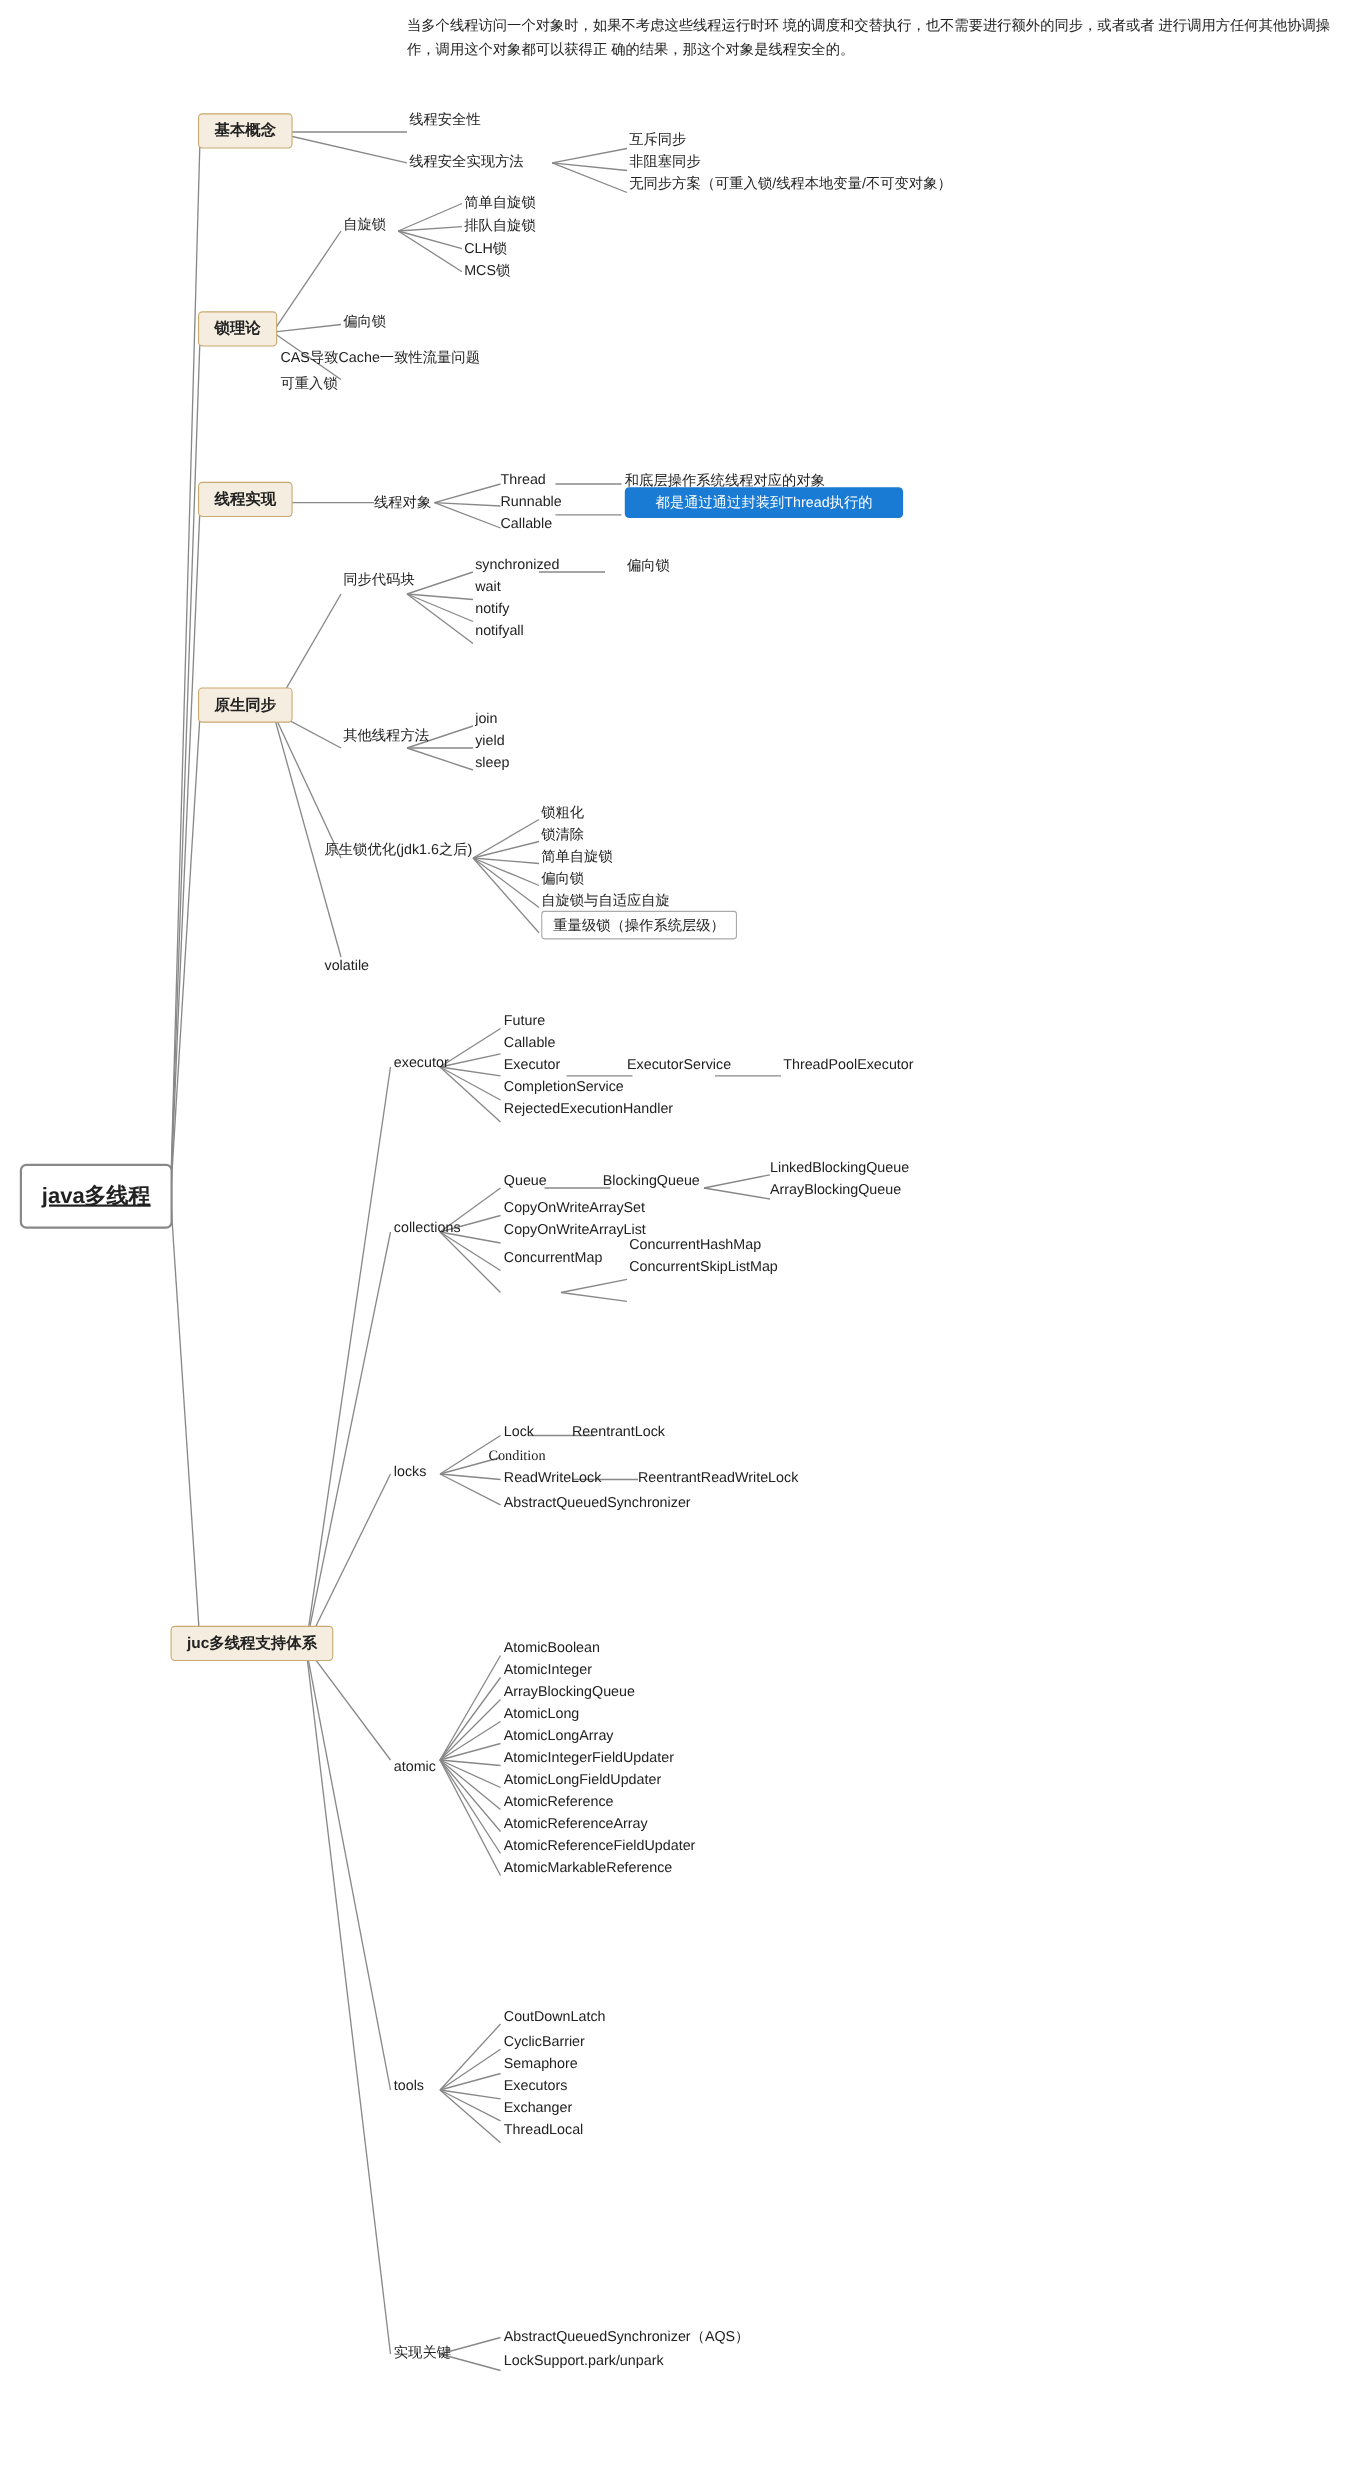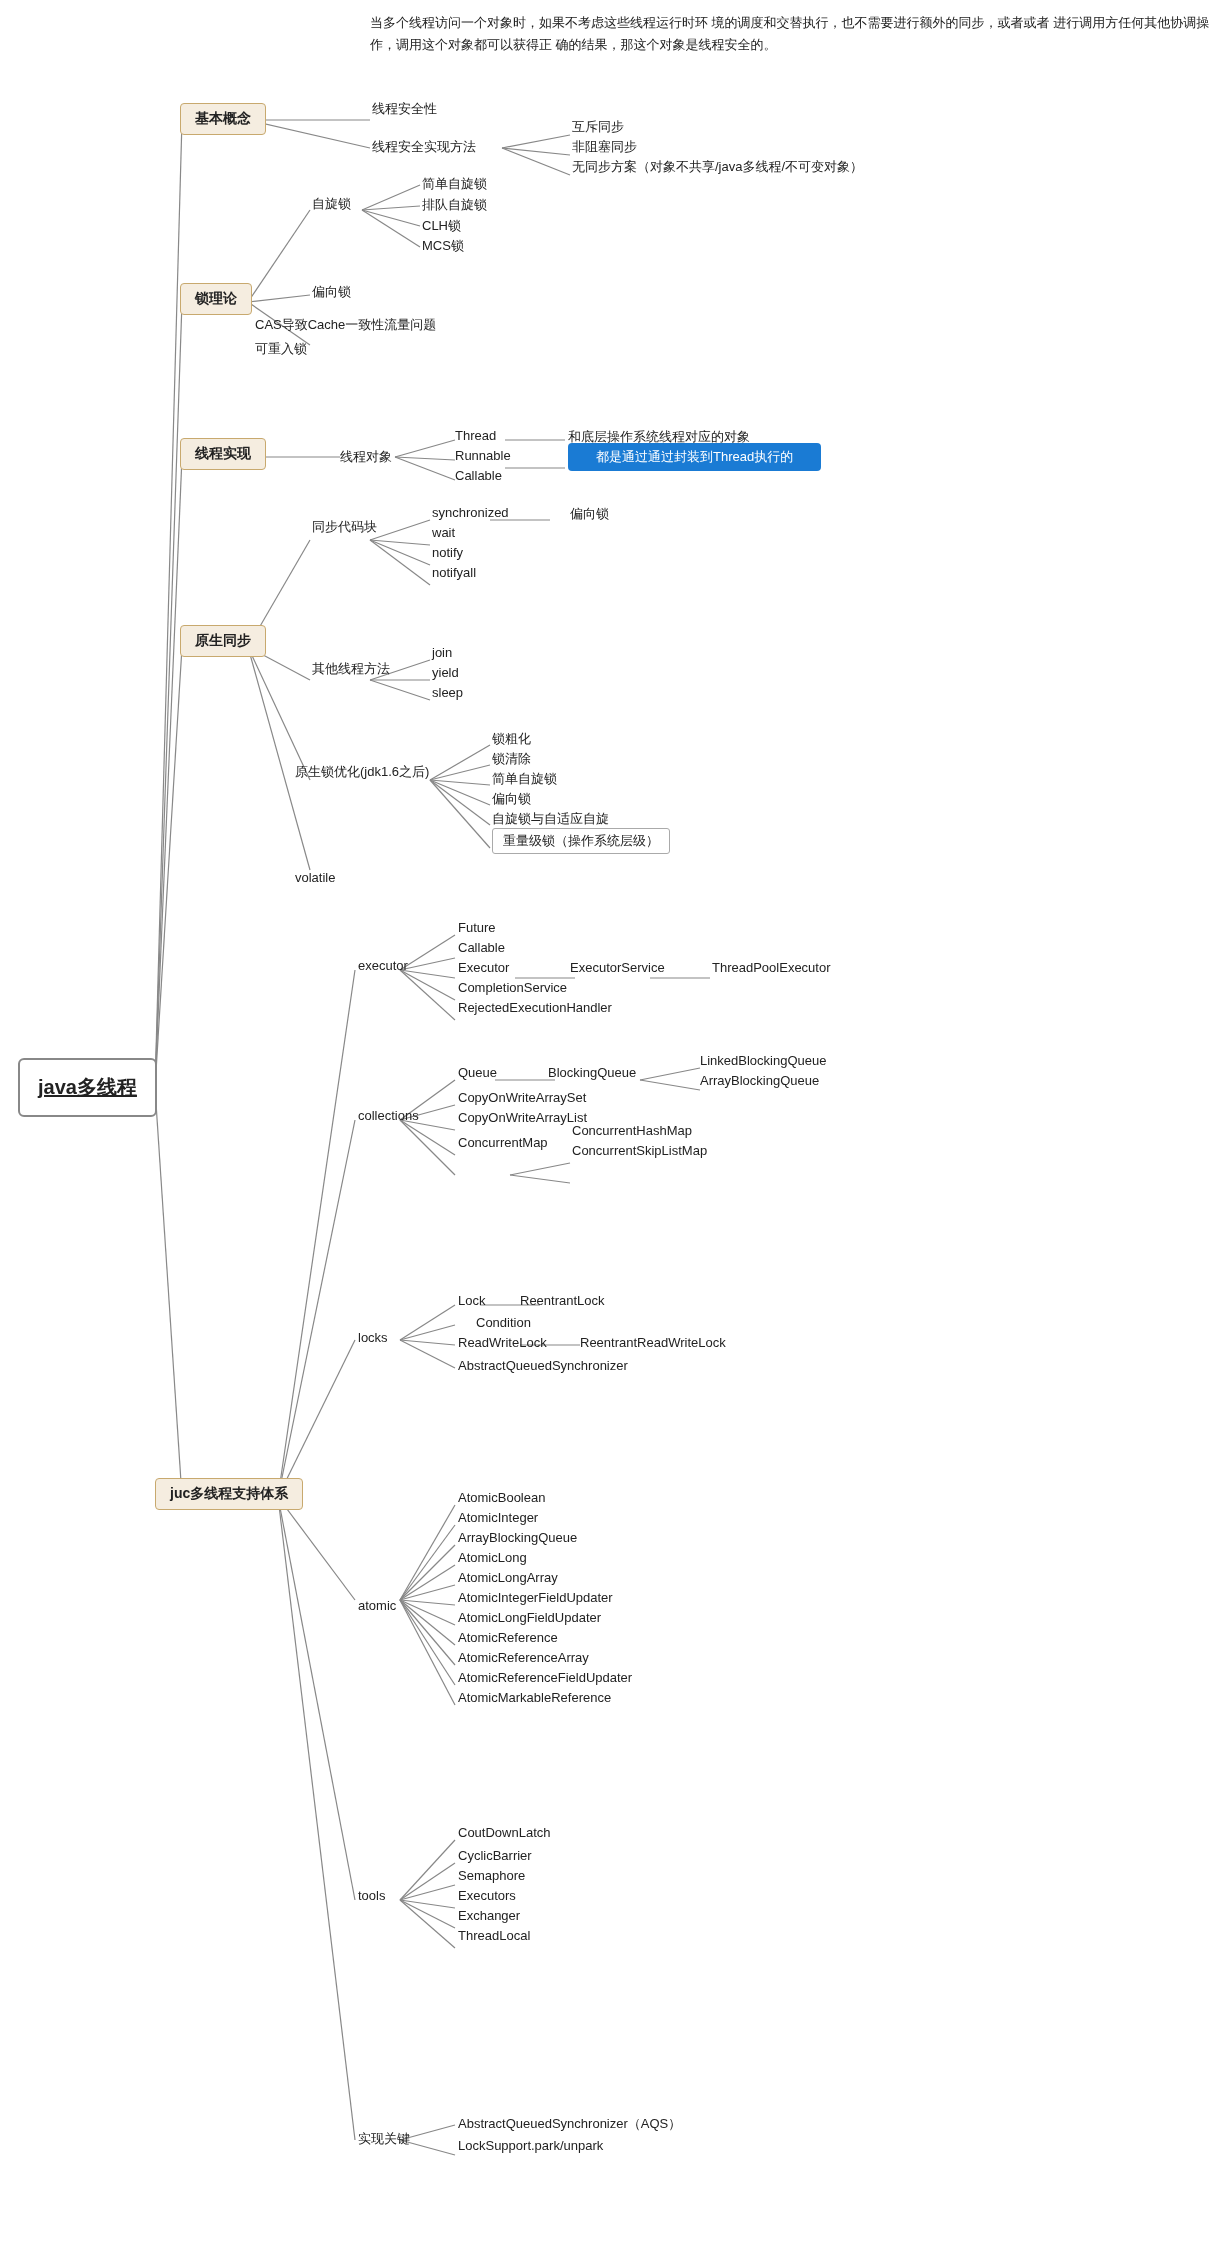--- a/index.html
+++ b/index.html
@@ -251,21 +251,21 @@
 
   <div class="cat-node" style="left:180px; top:103px;">基本概念</div>
 
   <div class="text-node" style="left:372px; top:100px;">线程安全性</div>
   <div class="text-node" style="left:372px; top:138px;">线程安全实现方法</div>
 
   <div class="text-node" style="left:572px; top:118px;">互斥同步</div>
 
   <div class="text-node" style="left:572px; top:138px;">非阻塞同步</div>
 
-  <div class="text-node" style="left:572px; top:158px;">无同步方案（对象不共享/java多线程/不可变对象）</div>
+  <div class="text-node" style="left:572px; top:158px;">无同步方案（可重入锁/线程本地变量/不可变对象）</div>
 
   <div class="cat-node" style="left:180px; top:283px;">锁理论</div>
 
   <div class="text-node" style="left:312px; top:195px;">自旋锁</div>
 
   <div class="text-node" style="left:422px; top:175px;">简单自旋锁</div>
   <div class="text-node" style="left:422px; top:196px;">排队自旋锁</div>
   <div class="text-node" style="left:422px; top:217px;">CLH锁</div>
   <div class="text-node" style="left:422px; top:237px;">MCS锁</div>
 
@@ -329,21 +329,21 @@
   <div class="text-node" style="left:700px; top:1073px;">ArrayBlockingQueue</div>
   <div class="text-node" style="left:458px; top:1090px;">CopyOnWriteArraySet</div>
   <div class="text-node" style="left:458px; top:1110px;">CopyOnWriteArrayList</div>
   <div class="text-node" style="left:458px; top:1135px;text-align:right;">ConcurrentMap</div>
   <div class="text-node" style="left:572px; top:1123px;">ConcurrentHashMap</div>
   <div class="text-node" style="left:572px; top:1143px;">ConcurrentSkipListMap</div>
 
   <div class="text-node" style="left:358px; top:1330px;">locks</div>
   <div class="text-node" style="left:458px; top:1293px;">Lock</div>
   <div class="text-node" style="left:520px; top:1293px;">ReentrantLock</div>
-  <div class="text-node" style="left:476px; top:1315px;">Condition</div>
+  <div class="text-node" style="left:444px; top:1315px;font-family:Liberation Serif, serif;">Condition</div>
   <div class="text-node" style="left:458px; top:1335px;">ReadWriteLock</div>
   <div class="text-node" style="left:580px; top:1335px;">ReentrantReadWriteLock</div>
   <div class="text-node" style="left:458px; top:1358px;">AbstractQueuedSynchronizer</div>
 
   <div class="text-node" style="left:358px; top:1598px;">atomic</div>
   <div class="text-node" style="left:458px; top:1490px;">AtomicBoolean</div>
   <div class="text-node" style="left:458px; top:1510px;">AtomicInteger</div>
   <div class="text-node" style="left:458px; top:1530px;">ArrayBlockingQueue</div>
   <div class="text-node" style="left:458px; top:1550px;">AtomicLong</div>
   <div class="text-node" style="left:458px; top:1570px;">AtomicLongArray</div>

